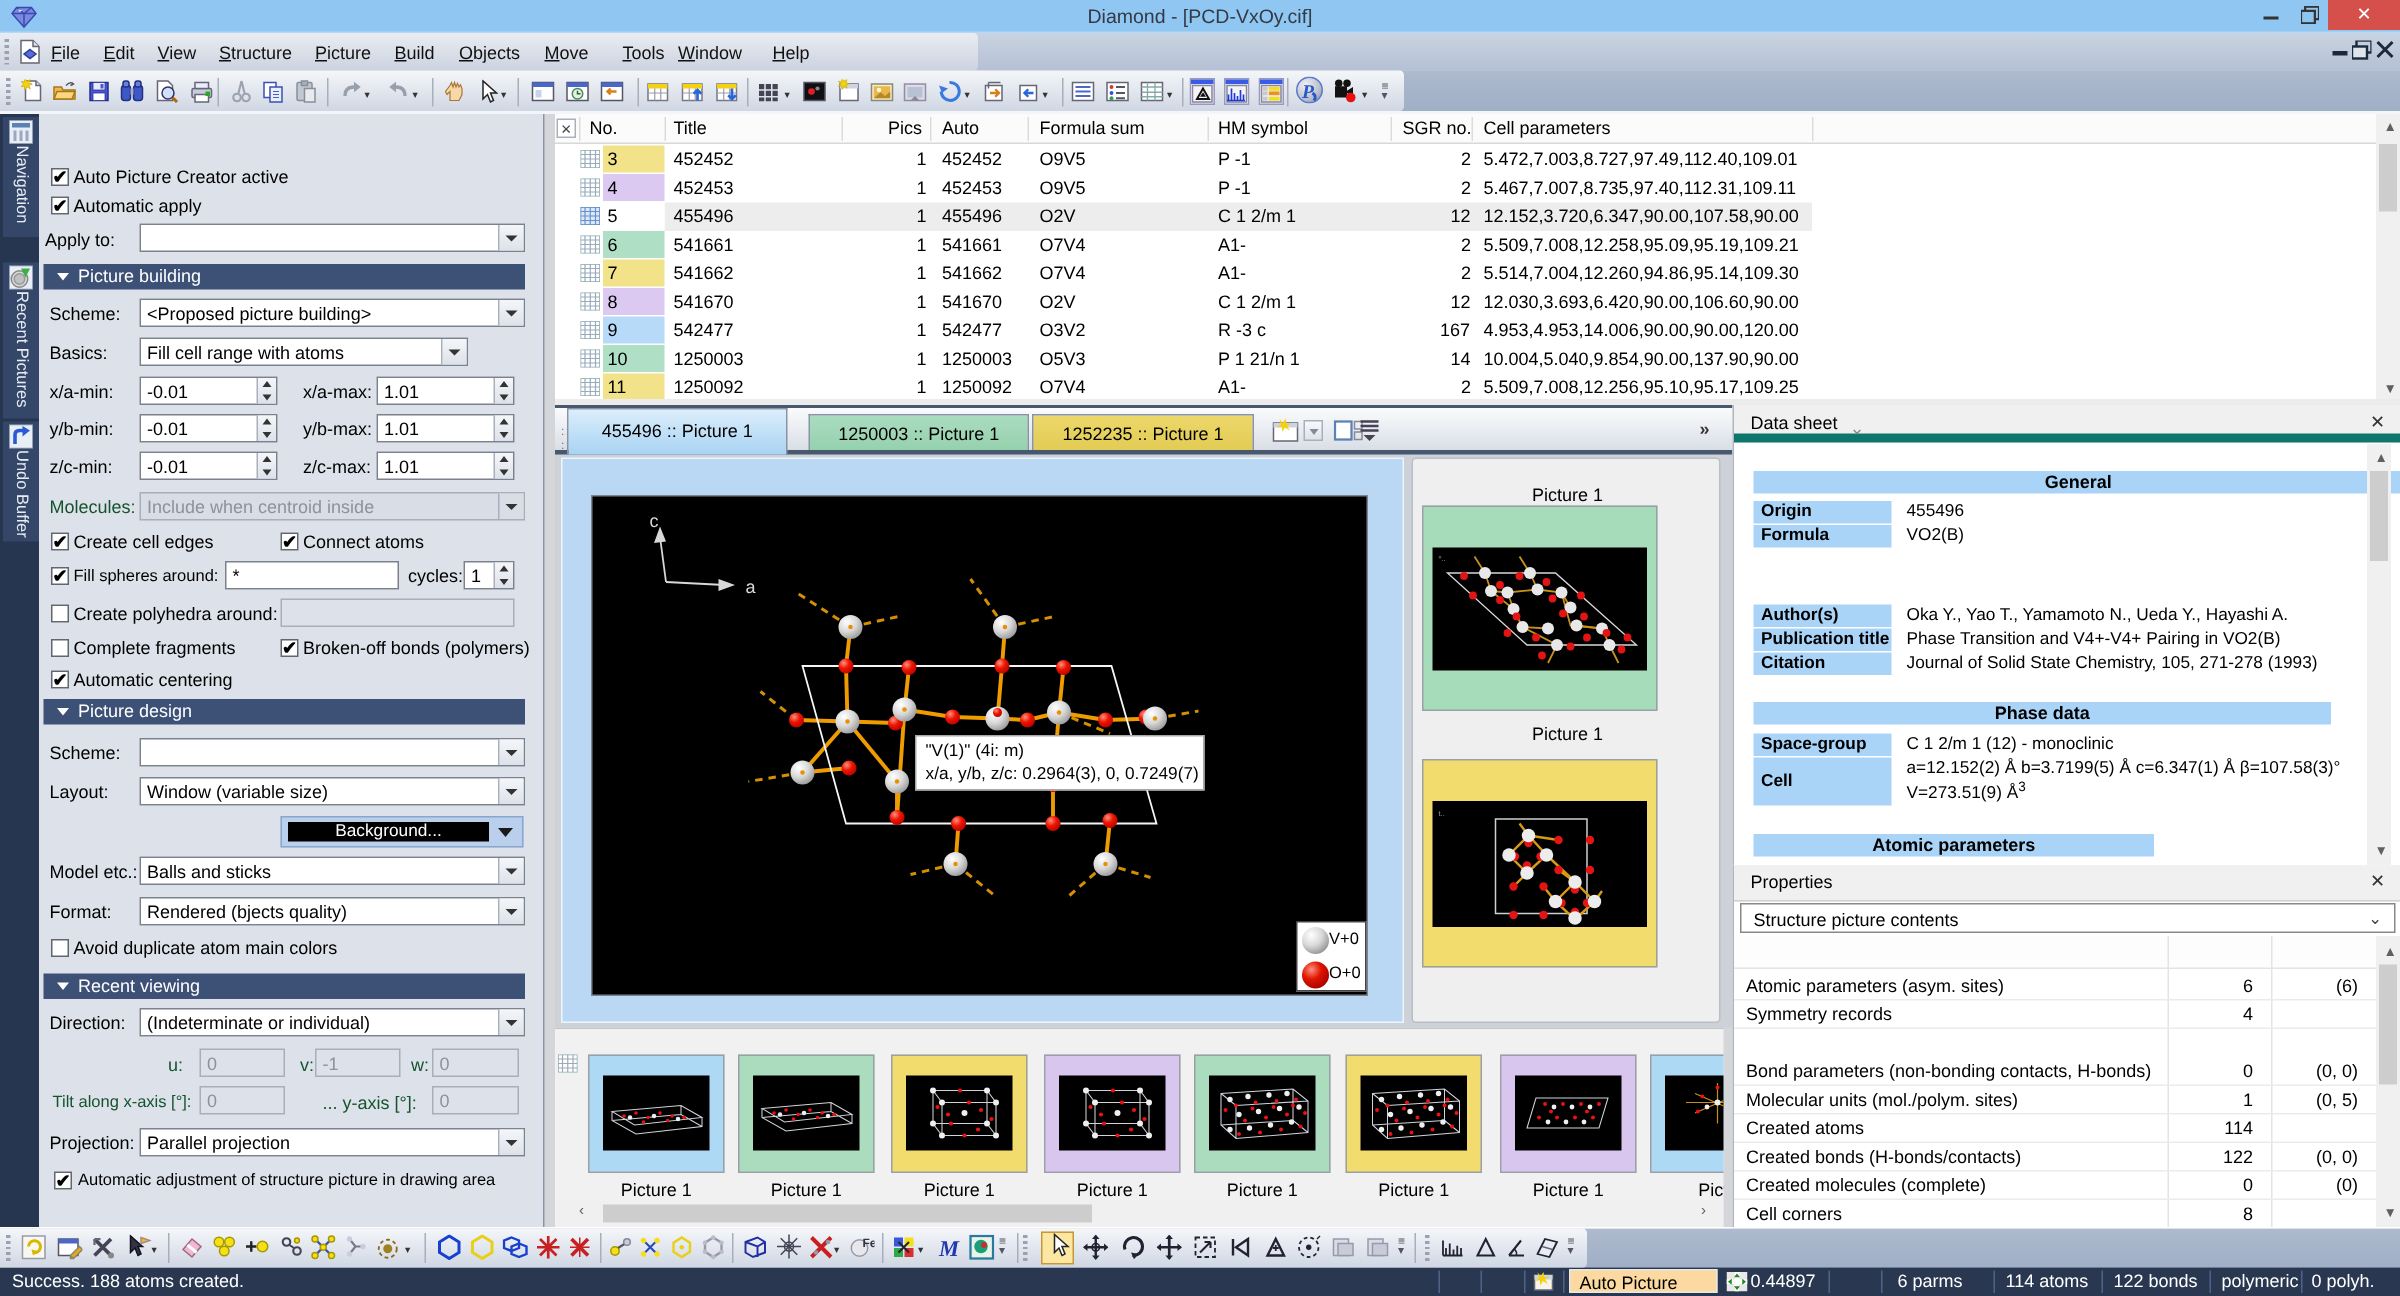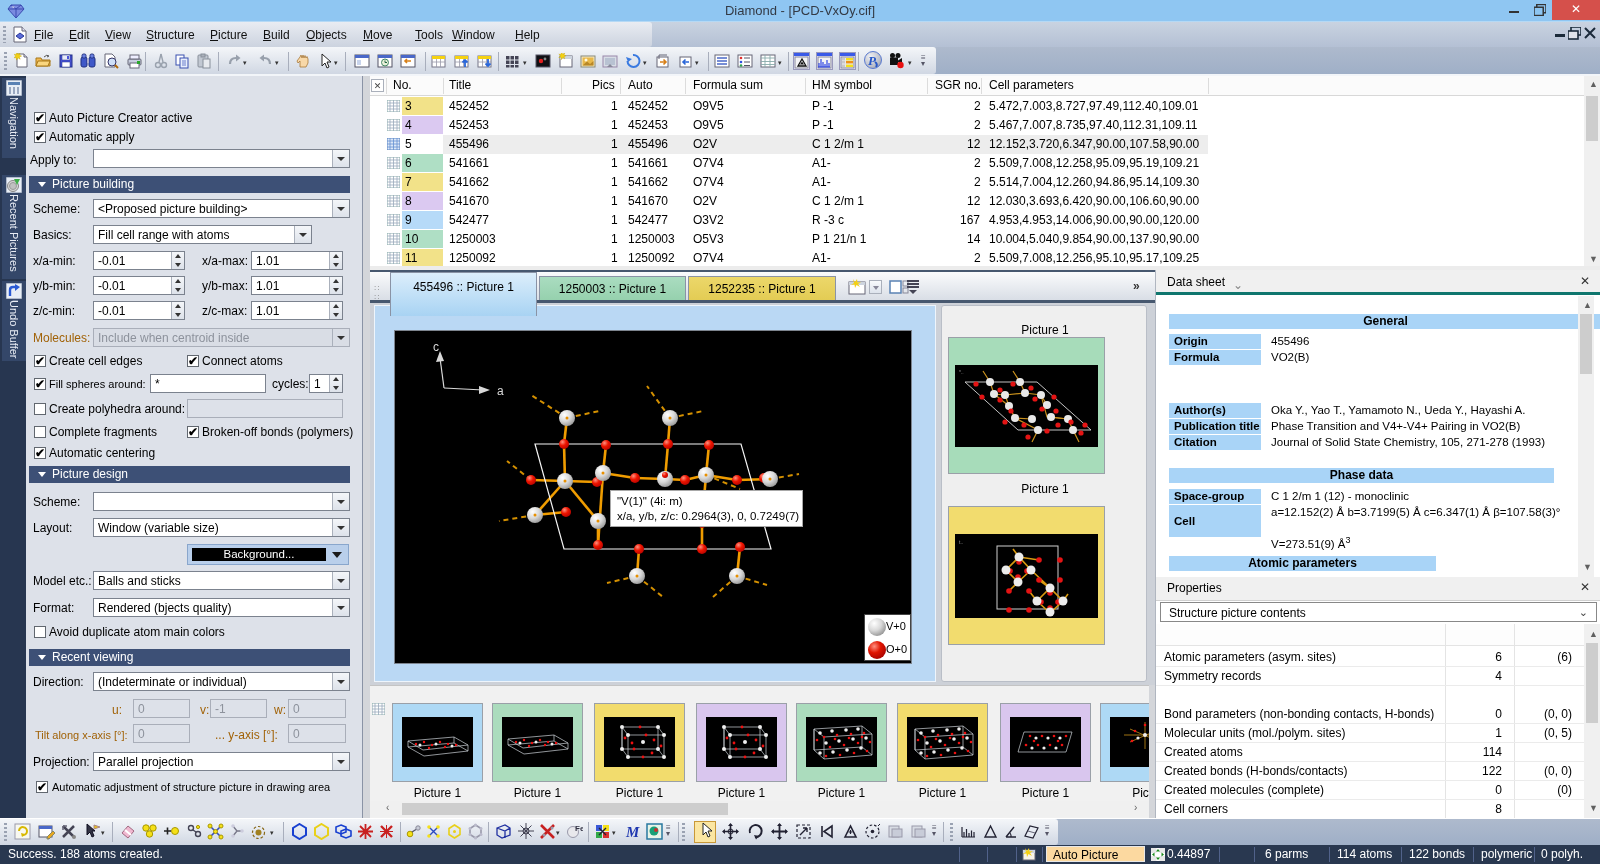--- a/index.html
+++ b/index.html
@@ -31,21 +31,21 @@
 .dicon2 { position:absolute; left:4px; top:2px; width:16px; height:16px; }
 
 #apc { left:26px; top:76px; width:337px; height:742px; background:#dde1e9; border-right:1px solid #8a93a5; }
 #apchead { left:0; top:0; width:336px; height:25px; background:linear-gradient(#4f5e80,#41506f); color:#fff; font-size:15px; }
 #apchead span.t { position:absolute; left:12px; top:3px; }
 .apcico { position:absolute; top:6px; color:#d8dee8; font-size:11px; }
 .sect { position:absolute; left:3px; width:321px; height:17px; background:#3d5076; color:#fff; font-size:12px; }
 .sect .tri { position:absolute; left:9px; top:6px; width:0; height:0; border-left:4px solid transparent; border-right:4px solid transparent; border-top:5px solid #fff; }
 .sect .st { position:absolute; left:23px; top:1px; }
 .lbl { position:absolute; font-size:12px; color:#000; }
-.glbl { position:absolute; font-size:12px; color:#a16207; }
+.glbl { position:absolute; font-size:12px; color:#14532d; }
 .combo { position:absolute; background:#fff; border:1px solid #7b828e; height:19px; font-size:12px; }
 .combo .cv { position:absolute; left:4px; top:2px; white-space:nowrap; }
 .combo .cbtn { position:absolute; right:0; top:0; bottom:0; width:17px; background:linear-gradient(#f4f6f9,#dde2ea); border-left:1px solid #aab0bb; }
 .combo .cbtn:after { content:""; position:absolute; left:4px; top:7px; border-left:4px solid transparent; border-right:4px solid transparent; border-top:4px solid #333; }
 .gcombo { background:#d9dde5; border-color:#a9aeb9; }
 .gcombo .cv { color:#8d929c; }
 .gcombo .cbtn { background:#d9dde5; }
 .tbox { position:absolute; background:#fff; border:1px solid #7b828e; height:19px; font-size:12px; }
 .tbox .cv { position:absolute; left:4px; top:2px; }
 .gtbox { background:#dde1e9; border:1px solid #a9aeb9; }
@@ -73,21 +73,21 @@
 .ptab { position:absolute; top:2px; height:26px; font-size:12px; text-align:center; border:1px solid #8a93a5; border-bottom:none; }
 
 #canvasarea { left:370px; top:300px; width:785px; height:385px; background:#cdd1d8; border-top:3px solid #47586f; }
 #bluepanel { left:4px; top:2px; width:562px; height:377px; background:#bad8f4; border:1px solid #eef5fc; }
 #blackcanvas { left:19px; top:24px; width:518px; height:334px; background:#000; border:1px solid #7d848e; }
 #thumbpanel { left:571px; top:2px; width:206px; height:377px; background:#efefef; border:1px solid #b9bec7; border-radius:3px; }
 #tooltip { left:215px; top:159px; width:193px; height:37px; background:#fff; border:1px solid #a8a8a8; font-size:11.5px; color:#000; padding:3px 0 0 6px; line-height:15px; white-space:nowrap; }
 #legend { left:469px; top:283px; width:47px; height:47px; background:#fff; border:1px solid #444; font-size:11px; color:#000; }
 
 #datasheet { left:1155px; top:270px; width:445px; height:307px; background:#fff; border-left:1px solid #b0b6c0; }
-#dshead { position:absolute; left:0; top:0; width:444px; height:25px; background:#f0f0f0; border-bottom:3px solid #0f766e; font-size:12px; }
+#dshead { position:absolute; left:0; top:0; width:444px; height:25px; background:#f0f0f0; border-bottom:6px solid #0f766e; font-size:12px; }
 .bluehead { position:absolute; left:13px; background:#a9d4f7; height:15px; font-size:12px; font-weight:bold; text-align:center; color:#000; }
 .bluelbl { position:absolute; left:13px; width:92px; background:#a9d4f7; font-size:11.5px; font-weight:bold; color:#000; padding-left:5px; white-space:nowrap; }
 .dsval { position:absolute; left:115px; font-size:11.5px; color:#000; white-space:nowrap; }
 
 #properties { left:1155px; top:577px; width:445px; height:241px; background:#fff; border-left:1px solid #b0b6c0; }
 #prophead { position:absolute; left:0; top:0; width:444px; height:24px; background:#f0f0f0; border-bottom:1px solid #d0d0d0; font-size:12px; }
 .prow { position:absolute; left:0; width:428px; height:19px; font-size:12px; border-bottom:1px solid #ebebeb; }
 .prow .c1 { position:absolute; left:8px; top:2px; }
 .prow .c2 { position:absolute; right:100px; top:2px; }
 .prow .c3 { position:absolute; right:12px; top:2px; }
@@ -701,21 +701,21 @@
       <div class="tcell" style="left:619px">5.509,7.008,12.256,95.10,95.17,109.25</div>
     </div>
   <div class="sb" style="left:1214px;top:0;width:16px;height:190px"></div>
   <div class="sbarrow" style="left:1219px;top:3px">▲</div>
   <div class="sbarrow" style="left:1219px;top:178px">▼</div>
   <div class="sbthumb" style="left:1216px;top:20px;width:12px;height:45px"></div>
   <div class="sb" style="left:0;top:190px;width:1230px;height:4px;background:#ececec"></div>
 </div>
 <div class="abs" id="tabbar">
   <div class="abs" style="left:4px;top:11px;width:10px;height:9px;color:#777;font-size:8px;letter-spacing:1px">::<br>::</div>
-  <div class="ptab" style="left:20px;top:0px;width:147px;height:44px;background:linear-gradient(#dceefb,#a8d3f3);line-height:28px;z-index:2">455496 :: Picture 1</div>
+  <div class="ptab" style="left:8px;top:0px;width:147px;height:31px;background:linear-gradient(#dceefb,#a8d3f3);line-height:28px;z-index:2">455496 :: Picture 1</div>
   <div class="ptab" style="left:169px;top:4px;width:147px;background:linear-gradient(#aadcc0,#94d0ac);line-height:25px">1250003 :: Picture 1</div>
   <div class="ptab" style="left:318px;top:4px;width:148px;background:linear-gradient(#ecd76a,#e2cb52);line-height:25px">1252235 :: Picture 1</div>
   <svg class="abs" style="left:477px;top:6px" width="20" height="18" viewBox="0 0 20 18">
       <rect x="2" y="4" width="16" height="12" fill="#fff" stroke="#667"></rect>
       <rect x="2" y="4" width="16" height="3" fill="#cdd4de"></rect>
       <path d="M6 1 L8 4 L10 1 L10.5 4.5 L14 4 L11 6 L13 9 L9.5 7 L8 10 L7.5 6.5 L4 7 L7 5 Z" fill="#f4d013"></path>
     </svg>
   <div class="abs" style="left:499px;top:8px;width:13px;height:14px;border:1px solid #aab0bb;background:linear-gradient(#f8fafc,#dde3ec)">
       <div style="position:absolute;left:3px;top:5px;border-left:3px solid transparent;border-right:3px solid transparent;border-top:4px solid #889"></div>
     </div>
@@ -984,21 +984,21 @@
     <div class="dsval" style="top:134px">Oka Y., Yao T., Yamamoto N., Ueda Y., Hayashi A.</div>
   <div class="bluelbl" style="top:149px;height:15px;line-height:15px">Publication title</div>
     <div class="dsval" style="top:150px">Phase Transition and V4+-V4+ Pairing in VO2(B)</div>
   <div class="bluelbl" style="top:165px;height:15px;line-height:15px">Citation</div>
     <div class="dsval" style="top:166px">Journal of Solid State Chemistry, 105, 271-278 (1993)</div>
   <div class="bluehead" style="top:198px;width:385px;line-height:15px">Phase data</div>
   <div class="bluelbl" style="top:219px;height:15px;line-height:15px">Space-group</div>
     <div class="dsval" style="top:220px">C 1 2/m 1 (12) - monoclinic</div>
   <div class="bluelbl" style="top:235px;height:32px;line-height:32px">Cell</div>
   <div class="dsval" style="top:236px">a=12.152(2) Å b=3.7199(5) Å c=6.347(1) Å β=107.58(3)°</div>
-  <div class="dsval" style="top:265px">V=273.51(9) Å<sup style="font-size:9px">3</sup></div>
+  <div class="dsval" style="top:249px">V=273.51(9) Å<sup style="font-size:9px">3</sup></div>
   <div class="bluehead" style="top:286px;width:267px;line-height:15px">Atomic parameters</div>
   <div class="sb" style="left:422px;top:26px;width:16px;height:281px"></div>
   <div class="sbarrow" style="left:427px;top:30px">▲</div>
   <div class="sbarrow" style="left:427px;top:292px">▼</div>
   <div class="sbthumb" style="left:424px;top:44px;width:12px;height:60px"></div>
 </div>
 <div class="abs" id="properties">
   <div id="prophead">
       <span style="position:absolute;left:11px;top:4px">Properties</span>
       <span style="position:absolute;right:10px;top:3px;color:#333">✕</span>

